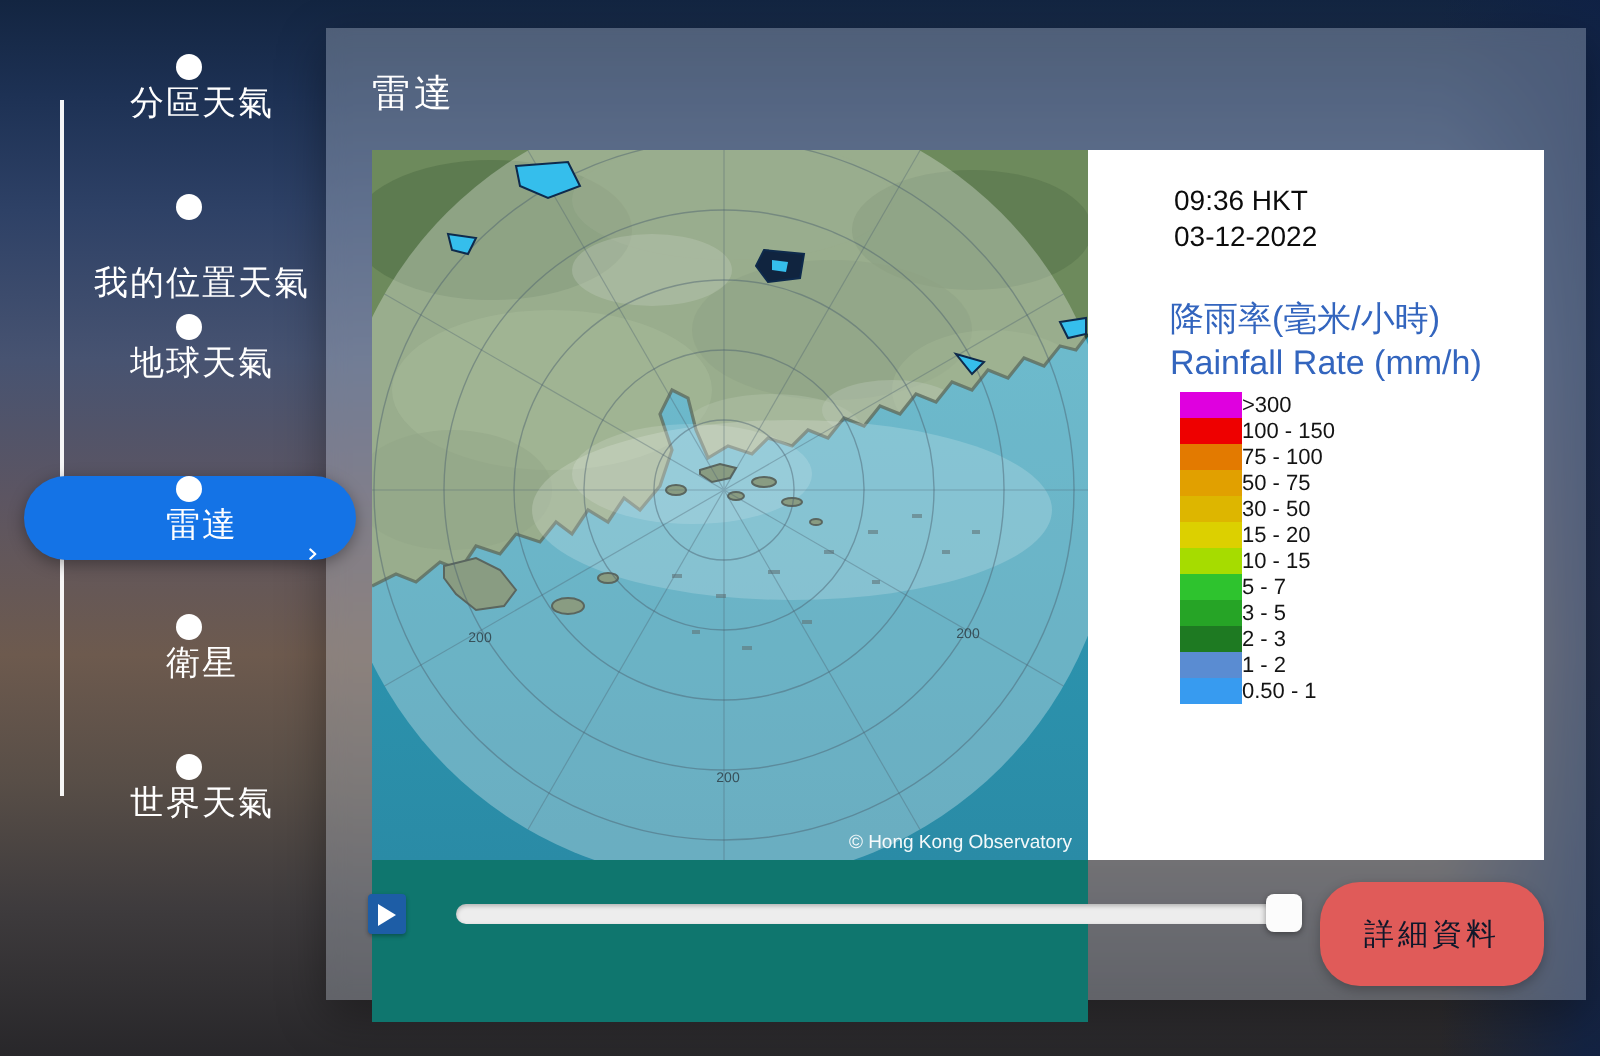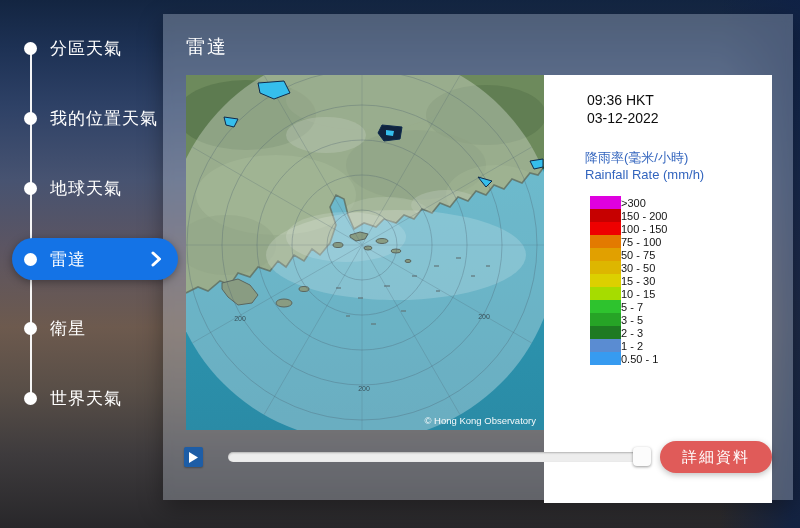--- a/index.html
+++ b/index.html
@@ -9,82 +9,82 @@
     background:
       linear-gradient(90deg, rgba(18,36,72,0) 90%, rgba(16,34,70,.85) 99%),
       linear-gradient(180deg,#132541 0%,#1d3154 9%,#2e4166 20%,#475371 34%,#5c5562 47%,#6d5a4e 62%,#584e47 74%,#3e3b3d 86%,#28272a 100%);
   }
 
   
   .side-line{position:absolute;left:30px;top:50px;width:2px;height:348px;background:#fff;opacity:.95;z-index:1;}
   .side-item{
     position:absolute;left:12px;width:166px;height:42px;z-index:2;
     display:flex;align-items:center;padding-left:12px;box-sizing:border-box;
-    color:#fff;font-size:17px;cursor:pointer;letter-spacing:1px;
+    color:#fff;font-size:17px;cursor:pointer;letter-spacing:1px;flex-direction:column;
   }
   .side-item .dot{width:13px;height:13px;border-radius:50%;background:#fff;flex:0 0 13px;margin-right:13px;}
   .side-item.active{background:var(--active,#1473E6);border-radius:21px;box-shadow:0 2px 8px rgba(0,0,0,.35);}
   .side-item .chev{margin-left:auto;margin-right:16px;}
 
   
   .panel{
     position:absolute;left:163px;top:14px;width:630px;height:486px;
     background:rgba(213,221,234,.30);
     backdrop-filter:blur(5px);
     box-shadow:0 8px 22px rgba(0,0,0,.35);
   }
   .panel-title{position:absolute;left:23px;top:20px;font-size:19px;color:#fff;letter-spacing:2px;}
 
-  .radar-map{position:absolute;left:23px;top:61px;width:358px;height:355px;background:#0f766e;}
+  .radar-map{position:absolute;left:23px;top:61px;width:358px;height:436px;background:#0f766e;}
   .radar-map svg{display:block;}
 
   
-  .legend{position:absolute;left:381px;top:61px;width:228px;height:428px;background:#fff;}
+  .legend{position:absolute;left:381px;top:61px;width:228px;height:355px;background:#fff;}
   .legend-time{margin:17px 0 0 43px;color:#0c0c0c;font-size:14px;line-height:1.28;font-weight:500;}
-  .legend-titles{margin:21px 0 0 41px;color:var(--legendtitle,#3365BE);font-size:13px;line-height:1.32;}
+  .legend-titles{margin:21px 0 0 41px;color:var(--legendtitle,#3365BE);font-size:17px;line-height:1.32;}
   .scale{position:absolute;left:46px;top:121px;}
   .scale-row{display:flex;align-items:center;height:13px;}
   .swatch{width:31px;height:13px;flex:0 0 31px;}
   .scale-label{width:120px;text-align:left;font-size:11px;color:#141414;white-space:nowrap;}
 
   
   .play-btn{
     position:absolute;left:21px;top:433px;width:19px;height:20px;border-radius:2px;
     background:var(--play,#1D5DA6);display:flex;align-items:center;justify-content:center;cursor:pointer;
     box-shadow:0 1px 2px rgba(0,0,0,.3);
   }
   .slider-track{
     position:absolute;left:65px;top:438px;width:422px;height:10px;border-radius:5px;
     background:#ededed;box-shadow:inset 0 1px 2px rgba(0,0,0,.25);cursor:pointer;
   }
   .slider-thumb{
     position:absolute;left:470px;top:433px;width:18px;height:19px;border-radius:4px;
     background:#fcfcfc;box-shadow:0 1px 3px rgba(0,0,0,.4);cursor:pointer;
   }
   .detail-btn{
-    position:absolute;left:497px;top:427px;width:112px;height:32px;border-radius:20px;
-    background:var(--detail,#E05B59);color:#ffffff;font-size:15px;letter-spacing:2px;
+    position:absolute;left:497px;top:427px;width:112px;height:52px;border-radius:20px;
+    background:var(--detail,#E05B59);color:#0f172a;font-size:15px;letter-spacing:2px;
     display:flex;align-items:center;justify-content:center;cursor:pointer;
     box-shadow:0 2px 6px rgba(0,0,0,.25);
   }
 </style>
 </head>
 <body>
 
 <div class="side-line"></div>
 <nav id="sidebar">
     <div class="side-item" style="top: 27px;">
       <span class="dot"></span>
       <span>分區天氣</span>
     </div>
-    <div class="side-item" style="top: 97px;">
+    <div class="side-item" style="top: 97px; gap: 20px;">
       <span class="dot"></span>
       <span>我的位置天氣</span>
     </div>
-    <div class="side-item" style="top: 167px;">
+    <div class="side-item" style="top: 157px;">
       <span class="dot"></span>
       <span>地球天氣</span>
     </div>
     <div class="side-item active" style="top: 238px;">
       <span class="dot"></span>
       <span>雷達</span>
       <svg width="11" height="16" viewBox="0 0 11 16" class="chev">
         <polyline points="2,2 8.5,8 2,14" fill="none" stroke="#fff" stroke-width="3" stroke-linecap="round" stroke-linejoin="round"></polyline>
       </svg>
     </div>
@@ -208,42 +208,38 @@
     <div class="legend-titles">
       <div>降雨率(毫米/小時)</div>
       <div>Rainfall Rate (mm/h)</div>
     </div>
     <div class="scale" id="scale">
         <div class="scale-row">
           <span class="swatch" style="background: rgb(223, 0, 223);"></span>
           <span class="scale-label">&gt;300</span>
         </div>
         <div class="scale-row">
-          <span class="swatch" style="background: rgb(198, 0, 0);"></span>
-          <span class="scale-label">150 - 200</span>
-        </div>
-        <div class="scale-row">
           <span class="swatch" style="background: rgb(238, 0, 0);"></span>
           <span class="scale-label">100 - 150</span>
         </div>
         <div class="scale-row">
           <span class="swatch" style="background: rgb(227, 122, 0);"></span>
           <span class="scale-label">75 - 100</span>
         </div>
         <div class="scale-row">
           <span class="swatch" style="background: rgb(225, 160, 0);"></span>
           <span class="scale-label">50 - 75</span>
         </div>
         <div class="scale-row">
           <span class="swatch" style="background: rgb(221, 182, 0);"></span>
           <span class="scale-label">30 - 50</span>
         </div>
         <div class="scale-row">
           <span class="swatch" style="background: rgb(220, 208, 0);"></span>
-          <span class="scale-label">15 - 30</span>
+          <span class="scale-label">15 - 20</span>
         </div>
         <div class="scale-row">
           <span class="swatch" style="background: rgb(166, 220, 0);"></span>
           <span class="scale-label">10 - 15</span>
         </div>
         <div class="scale-row">
           <span class="swatch" style="background: rgb(46, 195, 46);"></span>
           <span class="scale-label">5 - 7</span>
         </div>
         <div class="scale-row">

